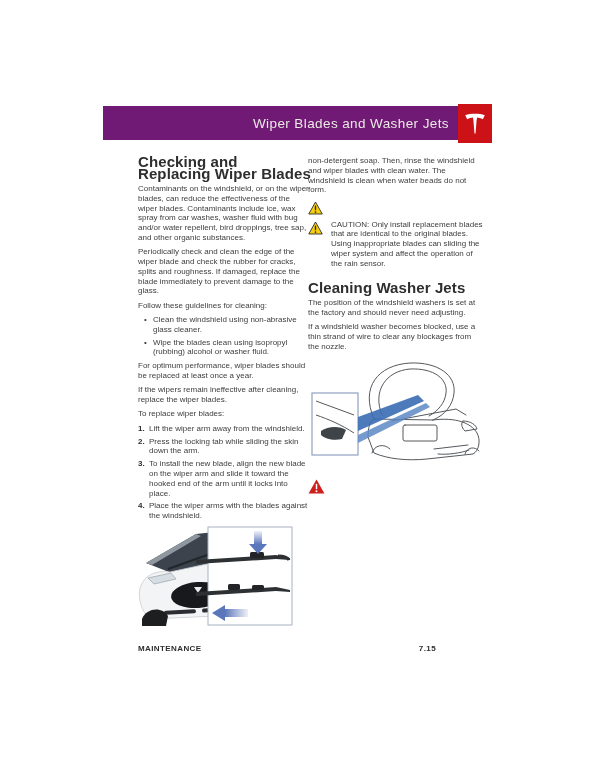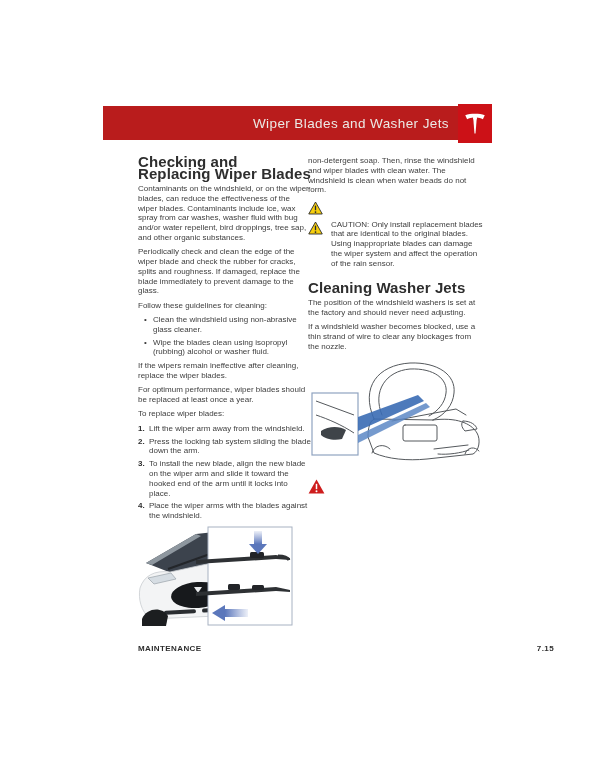--- a/index.html
+++ b/index.html
@@ -3,21 +3,21 @@
 <meta charset="utf-8">
 <style>
   html,body{margin:0;padding:0;}
   body{
     width:600px;height:776px;background:#ffffff;position:relative;
     font-family:"Liberation Sans", sans-serif;color:#3d3d3d;
     -webkit-font-smoothing:antialiased;
   }
   .header-bar{
     position:absolute;left:103px;top:106px;width:355px;height:34px;
-    background:#b91c1c;display:flex;align-items:center;justify-content:flex-end;
+    background:#701a75;display:flex;align-items:center;justify-content:flex-end;
   }
   .header-title{
     color:#eceae6;font-size:13.5px;letter-spacing:0.4px;padding-right:9px;
     font-weight:400;
   }
   .tesla-badge{
     position:absolute;left:458px;top:104px;width:34px;height:39px;
     background:#cc1117;display:flex;align-items:center;justify-content:center;
   }
   .tesla-badge svg{width:24px;height:26px;display:block;}
@@ -37,21 +37,21 @@
   ol.steps .num{width:11px;flex:0 0 11px;font-weight:bold;color:#2e2e2e;}
   .figure{margin:5px 0 6px 0;}
   .figure svg{display:block;}
   .note{display:flex;margin:0 0 5px 0;}
   .note .icon{flex:0 0 23px;padding-top:1px;}
   .note .icon svg{width:15px;height:14px;display:block;}
   .note.warning .icon svg{width:17px;height:15px;}
   .note p{margin:0;flex:1;}
   .gap-before-heading{height:8px;}
   .footer{
-    position:absolute;left:138px;top:644px;width:416px;
+    position:absolute;left:138px;top:644px;width:298px;
     display:flex;justify-content:space-between;
     font-size:8px;font-weight:bold;color:#2e2e2e;letter-spacing:0.4px;
   }
 </style>
 </head>
 <body>
 
 <div class="header-bar">
   <span class="header-title">Wiper Blades and Washer Jets</span>
 </div>
@@ -70,31 +70,31 @@
   <ul class="bullets">
     <li>
         <span class="dot">•</span>
         <span>Clean the windshield using non-abrasive glass cleaner.</span>
       </li>
     <li>
         <span class="dot">•</span>
         <span>Wipe the blades clean using isopropyl (rubbing) alcohol or washer fluid.</span>
       </li>
   </ul>
+  <p>For optimum performance, wiper blades should be replaced at least once a year.</p>
   <p>If the wipers remain ineffective after cleaning, replace the wiper blades.</p>
-  <p>For optimum performance, wiper blades should be replaced at least once a year.</p>
   <p>To replace wiper blades:</p>
   <ol class="steps">
     <li>
         <span class="num">1.</span>
         <span>Lift the wiper arm away from the windshield.</span>
       </li>
     <li>
         <span class="num">2.</span>
-        <span>Press the locking tab system sliding the blade down the arm.</span>
+        <span>Press the locking tab while sliding the skin down the arm.</span>
       </li>
     <li>
         <span class="num">3.</span>
         <span>To install the new blade, align the new blade on the wiper arm and slide it toward the hooked end of the arm until it locks into place.</span>
       </li>
     <li>
         <span class="num">4.</span>
         <span>Place the wiper arms with the blades against the windshield.</span>
       </li>
   </ol>
@@ -157,21 +157,21 @@
   </div>
 
   <div class="note caution">
     <span class="icon">
       <svg viewBox="0 0 20 18" aria-hidden="true">
         <polygon points="10,1 19,17 1,17" fill="#f7cf0e" stroke="#2a2a2a" stroke-width="1.2" stroke-linejoin="round"></polygon>
         <rect x="9.1" y="5.8" width="1.8" height="6.2" fill="#2a2a2a"></rect>
         <circle cx="10" cy="14.4" r="1.2" fill="#2a2a2a"></circle>
       </svg>
     </span>
-    <p>CAUTION: Only install replacement blades that are identical to the original blades. Using inappropriate blades can damage the wiper system and affect the operation of the rain sensor.</p>
+    <p>CAUTION: Only install replacement blades that are identical to the original blades. Using inappropriate blades can sliding the wiper system and affect the operation of the rain sensor.</p>
   </div>
 
   <div class="gap-before-heading"></div>
   <h3>Cleaning Washer Jets</h3>
   <p>The position of the windshield washers is set at the factory and should never need adjusting.</p>
   <p>If a windshield washer becomes blocked, use a thin strand of wire to clear any blockages from the nozzle.</p>
 
   <div class="figure">
     <svg width="176" height="115" viewBox="0 0 176 115" aria-hidden="true">
       <g fill="none" stroke="#55595d" stroke-width="1" stroke-linejoin="round" stroke-linecap="round">

